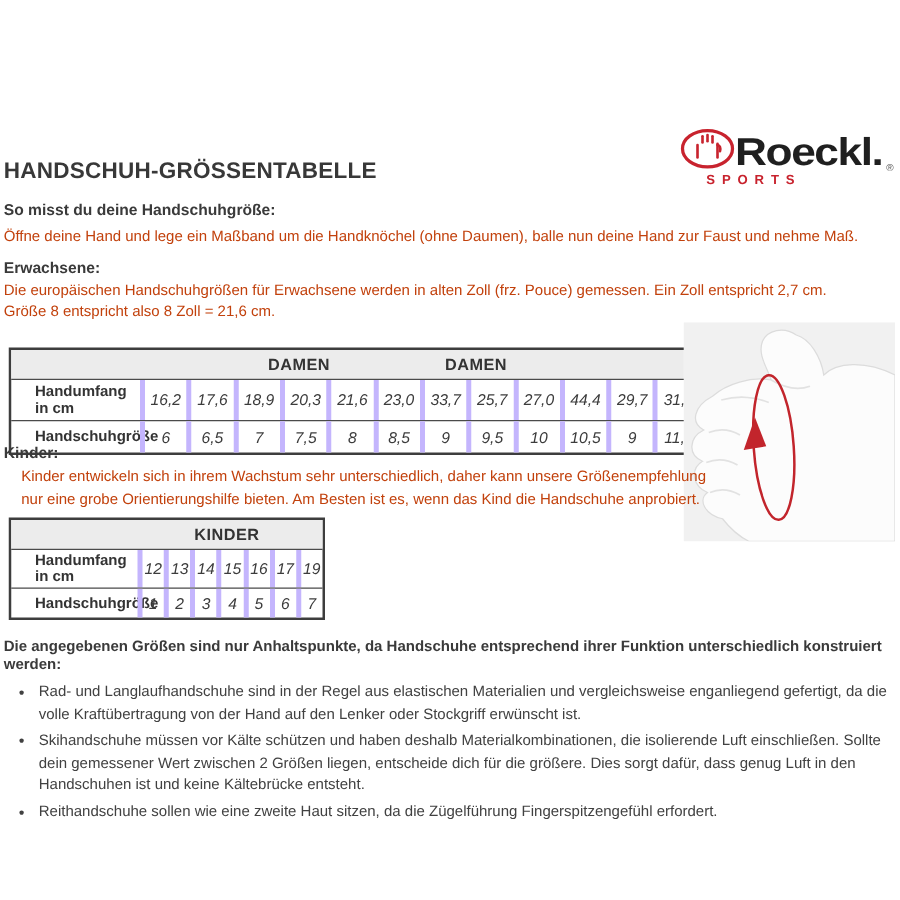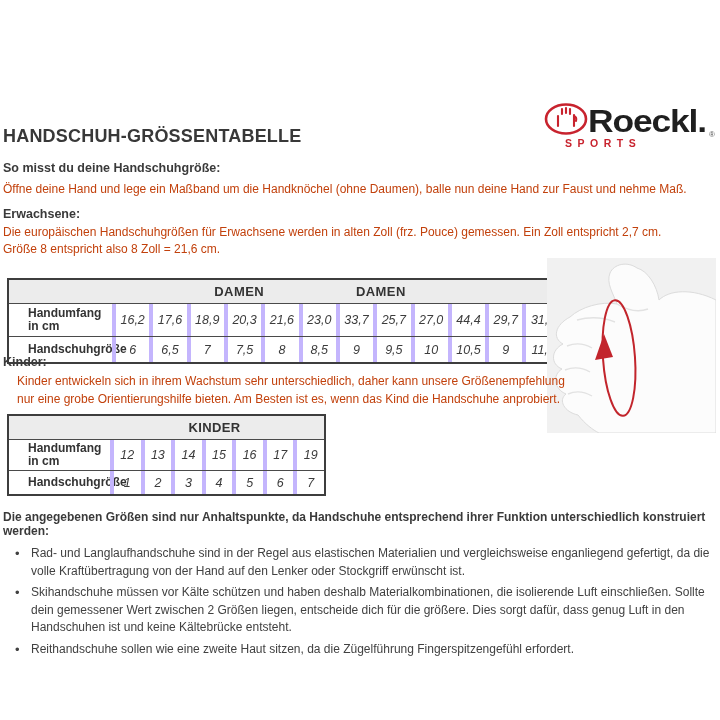--- a/index.html
+++ b/index.html
@@ -139,21 +139,21 @@
         <path d="M30,62 C45,58 58,60 68,64"></path>
       </g>
       <ellipse cx="72" cy="100" rx="16" ry="58" fill="none" stroke="#c2252c" stroke-width="2" transform="rotate(-4 72 100)"></ellipse>
       <polygon points="57,76 48,102 66,99" fill="#c2252c"></polygon>
     </svg>
   </div>
 
   <div class="bold-head abs" style="left:3px;top:355px;">Kinder:</div>
   <div class="body-text abs" style="left:17px;top:373px;width:548px;">Kinder entwickeln sich in ihrem Wachstum sehr unterschiedlich, daher kann unsere Größenempfehlung nur eine grobe Orientierungshilfe bieten. Am Besten ist es, wenn das Kind die Handschuhe anprobiert.</div>
 
-  <div class="size-table kids-table abs" style="left:7px;top:414px;width:319px;">
+  <div class="size-table kids-table abs" style="left:7px;top:414px;width:253px;">
     <div class="trow thead">
       <span>KINDER</span>
     </div>
     <div class="trow data-row">
       <div class="cell label-cell">Handumfang in cm</div>
       <div class="cell">12</div>
       <div class="cell">13</div>
       <div class="cell">14</div>
       <div class="cell">15</div>
       <div class="cell">16</div>

